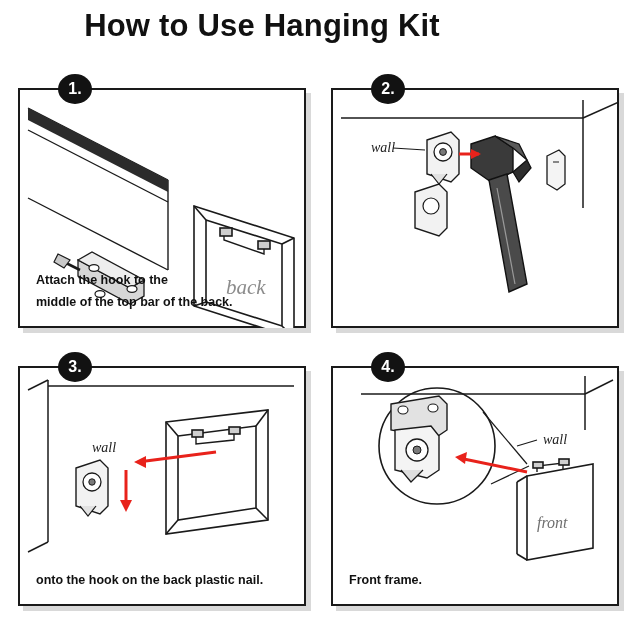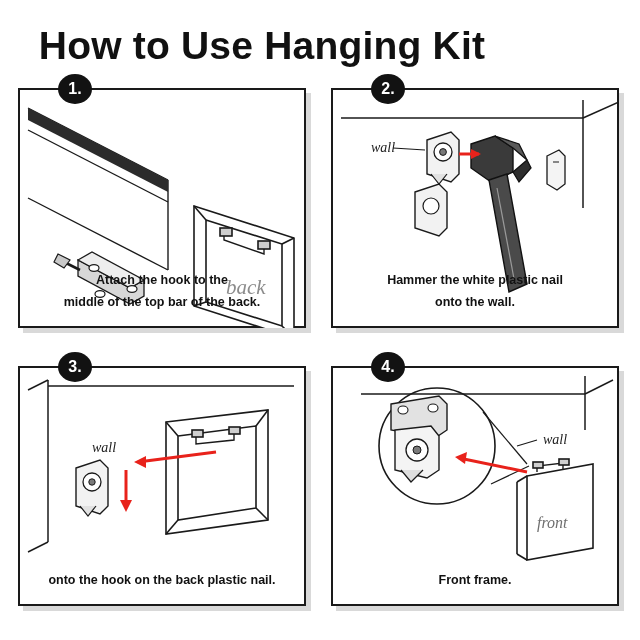--- a/index.html
+++ b/index.html
@@ -14,25 +14,25 @@
     overflow: hidden;
   }
   .page {
     position: relative;
     width: 640px;
     height: 640px;
     box-sizing: border-box;
   }
   .title {
     position: absolute;
-    top: 24px;
+    top: 8px;
     left: 0;
     width: 524px;
     text-align: center;
-    font-size: 39px;
+    font-size: 31px;
     font-weight: bold;
     letter-spacing: 0.2px;
     color: #111111;
     font-family: "Liberation Sans", sans-serif;
   }
 
   
   .grid {
     position: absolute;
     top: 88px;
@@ -88,21 +88,21 @@
     position: absolute;
     left: 18px;
     bottom: 14px;
     width: 252px;
     font-size: 12.5px;
     font-weight: bold;
     color: #111111;
     line-height: 1.75;
     z-index: 4;
   }
-  .caption div { white-space: nowrap; text-align: center; }
+  .caption div { white-space: nowrap; }
 
   .art {
     position: absolute;
     inset: 0;
     z-index: 2;
   }
   svg { display: block; }
   .wordwall {
     font-family: "Liberation Serif", serif;
     font-style: italic;
@@ -222,24 +222,20 @@
           </g>
 
           <g>
             <line x1="128" y1="66" x2="148" y2="66" stroke="#e8221b" stroke-width="3"></line>
             <polygon points="150,66 140,61 140,71" fill="#e8221b"></polygon>
           </g>
           <text class="wordwall" x="40" y="64">wall</text>
           <line x1="62" y1="60" x2="94" y2="62" stroke="#1a1a1a" stroke-width="1.2"></line>
         </svg>
       </div>
-      <div class="caption">
-        <div>Hammer the white plastic nail</div>
-        <div>onto the wall.</div>
-      </div>
     </div>
 
     <div class="panel p3">
       <div class="shadow"></div>
       <div class="frame"></div>
       <div class="badge">3.</div>
       <div class="art">
         <svg width="288" height="240" viewBox="0 0 288 240">
 
           <g fill="none" stroke="#1a1a1a" stroke-width="1.5">

